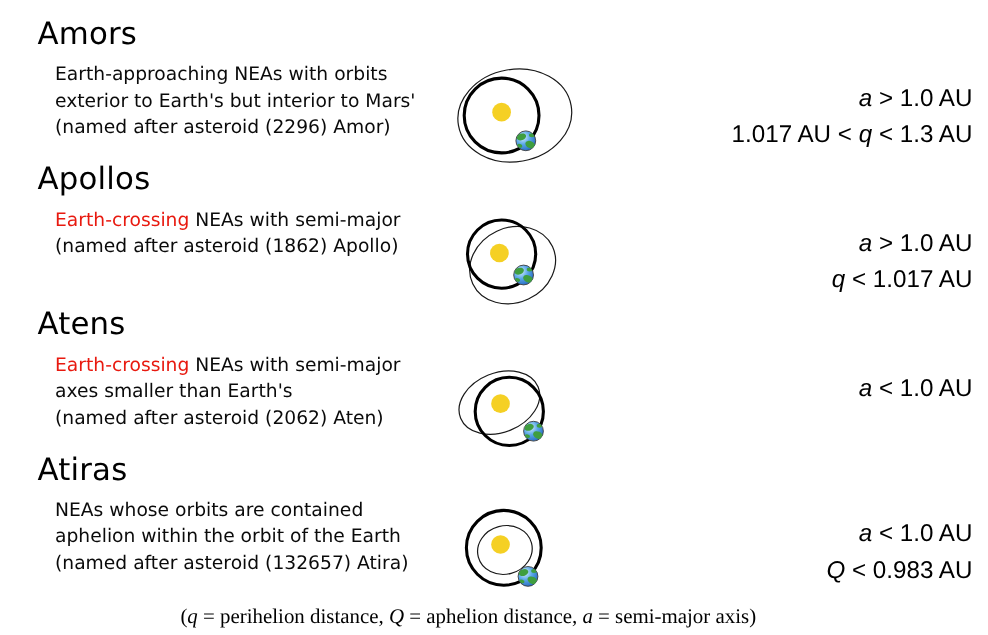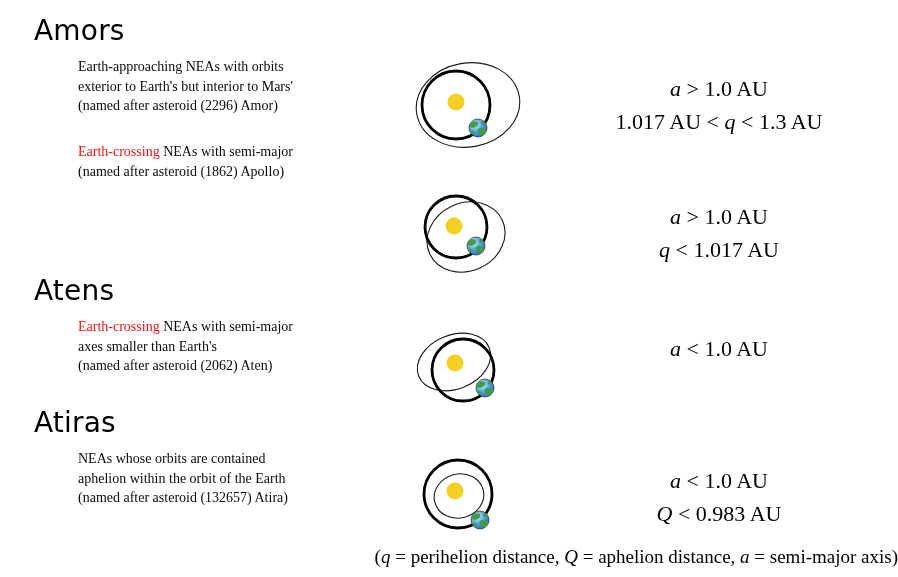--- a/index.html
+++ b/index.html
@@ -8,32 +8,32 @@
     width:898px; height:577px; overflow:hidden;
     font-family:"DejaVu Sans","Liberation Sans",sans-serif;
     color:#000;
   }
   .page { position:relative; width:898px; height:449px; padding:10px 0 0 34px; }
   .row { position:relative; height:128px; }
   .heading {
     font-size:28px; font-weight:400; letter-spacing:.2px;
     margin:4px 0 10px 0; color:#000;
   }
-  .desc { margin-left:44px; font-size:14px; line-height:1.4; color:#0a0a0a;font-family:Liberation Serif, serif; }
+  .desc { margin-left:16px; font-size:17px; line-height:1.4; color:#0a0a0a; }
   .red { color:#e8190f;text-align:right; }
   .mid { position:absolute; left:372px; top:40px; width:122px; height:106px; }
   .right {
-    position:absolute; left:520px; top:58px; width:330px; text-align:center;
-    font-family:Liberation Serif, serif;
+    position:absolute; left:520px; top:58px; width:330px; text-align:right;
+    font-family:Liberation Sans, sans-serif;
     font-size:22px; line-height:1.5; color:#000;
   }
   .formula { white-space:nowrap; }
   .mvar { font-style:italic; }
   .footer {
-    margin-top:12px; padding-left:130px; text-align:right;
+    margin-top:12px; padding-left:130px; text-align:left;
     font-family:"Liberation Serif","DejaVu Serif",serif;
     font-size:19px; color:#000;
   }
   svg { display:block; }
   .hidden-defs { position:absolute; width:0; height:0; overflow:hidden; }
 </style>
 </head>
 <body>
 
 <svg class="hidden-defs" aria-hidden="true">
@@ -78,20 +78,21 @@
       </svg>
     </div>
     <div class="right">
       <div class="formula"><span></span><span class="mvar">a</span><span> &gt; 1.0 AU</span></div>
       <div class="formula"><span>1.017 AU &lt; </span><span class="mvar">q</span><span> &lt; 1.3 AU</span></div>
     </div>
   </section>
 
   <section class="row">
     <div class="left">
+      <h2 class="heading">Apollos</h2>
       <div class="desc">
         <div><span class="red">Earth-crossing</span><span> NEAs with semi-major</span></div>
         <div>(named after asteroid (1862) Apollo)</div>
       </div>
     </div>
     <div class="mid">
       <svg width="122" height="106" viewBox="0 0 122 106">
         <ellipse cx="60" cy="55" rx="40" ry="34" transform="rotate(-25 60 55)" fill="none" stroke="#1a1a1a" stroke-width="1.1"></ellipse>
         <circle cx="50" cy="45" r="31" fill="none" stroke="#000" stroke-width="2.8"></circle>
         <circle cx="48" cy="44" r="8.5" fill="#f5d024"></circle>

